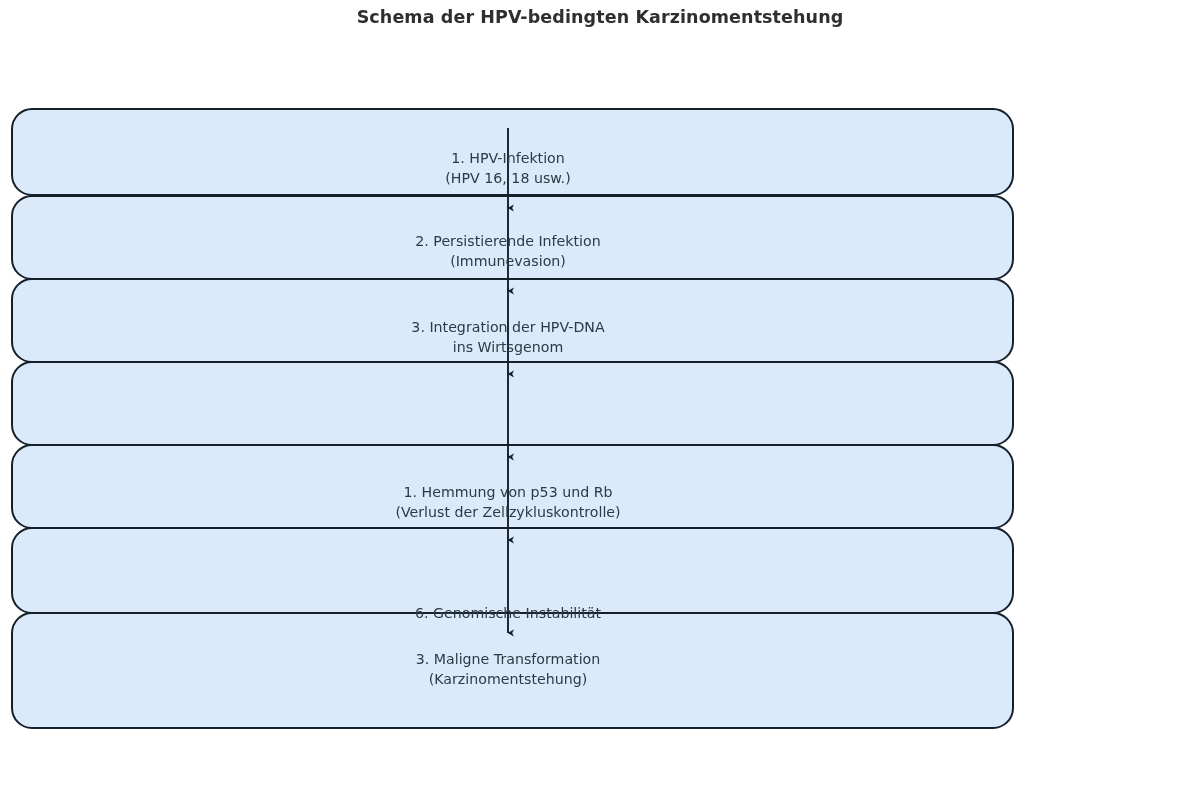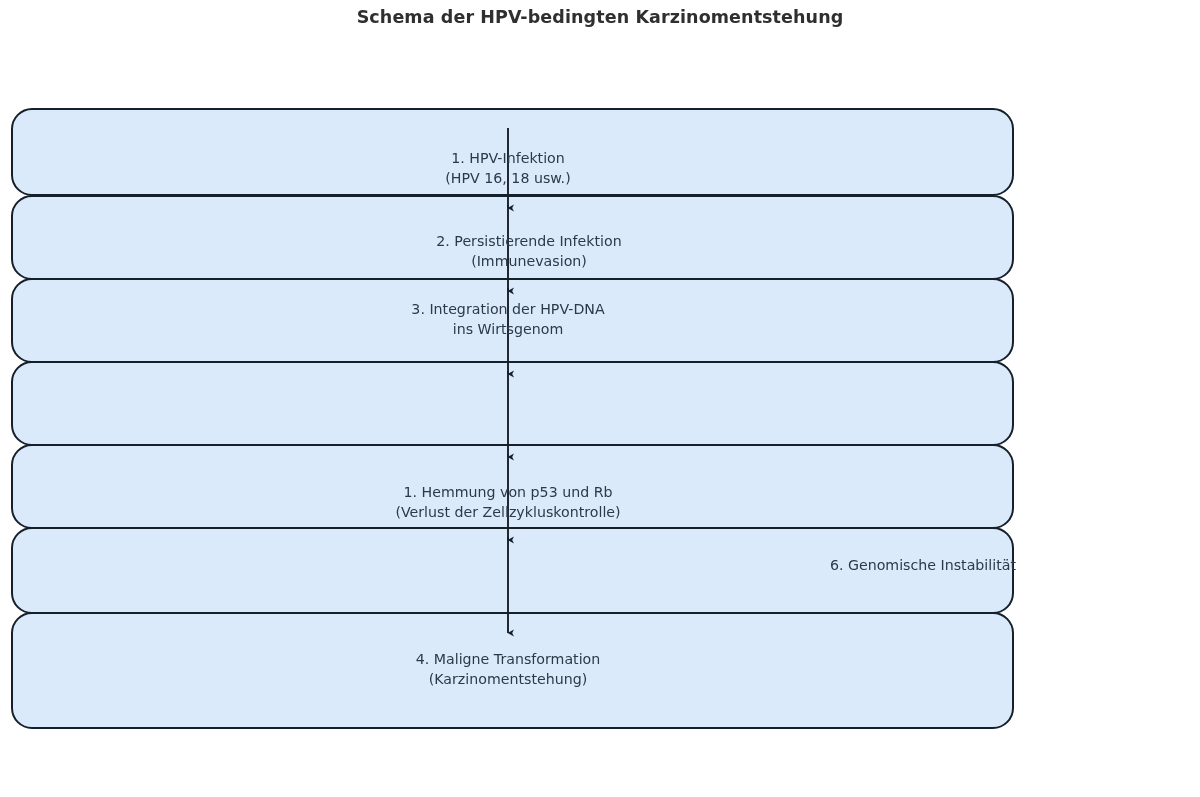--- a/index.html
+++ b/index.html
@@ -107,24 +107,24 @@
       <line x1="508" y1="288" x2="508" y2="374" marker-end="url(#ah)"></line>
       <line x1="508" y1="371" x2="508" y2="457" marker-end="url(#ah)"></line>
       <line x1="508" y1="454" x2="508" y2="540" marker-end="url(#ah)"></line>
       <line x1="508" y1="537" x2="508" y2="633" marker-end="url(#ah)"></line>
     </g>
   </svg>
 
   <div id="labels-layer">
     <div class="flow-label" style="top:149px;">1. HPV-Infektion
 (HPV 16, 18 usw.)</div>
-    <div class="flow-label" style="top:232px;padding-left:21px;">2. Persistierende Infektion
+    <div class="flow-label" style="top:232px;">2. Persistierende Infektion
 (Immunevasion)</div>
-    <div class="flow-label" style="top:300px;">3. Integration der HPV-DNA
+    <div class="flow-label" style="top:318px;">3. Integration der HPV-DNA
 ins Wirtsgenom</div>
     <div class="flow-label" style="top:483px;">1. Hemmung von p53 und Rb
 (Verlust der Zellzykluskontrolle)</div>
-    <div class="flow-label" style="top:556px;text-align:right;">6. Genomische Instabilität</div>
-    <div class="flow-label" style="top:650px;">4. Maligne Transformation
+    <div class="flow-label" style="top:604px;">6. Genomische Instabilität</div>
+    <div class="flow-label" style="top:650px;">3. Maligne Transformation
 (Karzinomentstehung)</div>
   </div>
 
 </div>
 
 </body></html>

